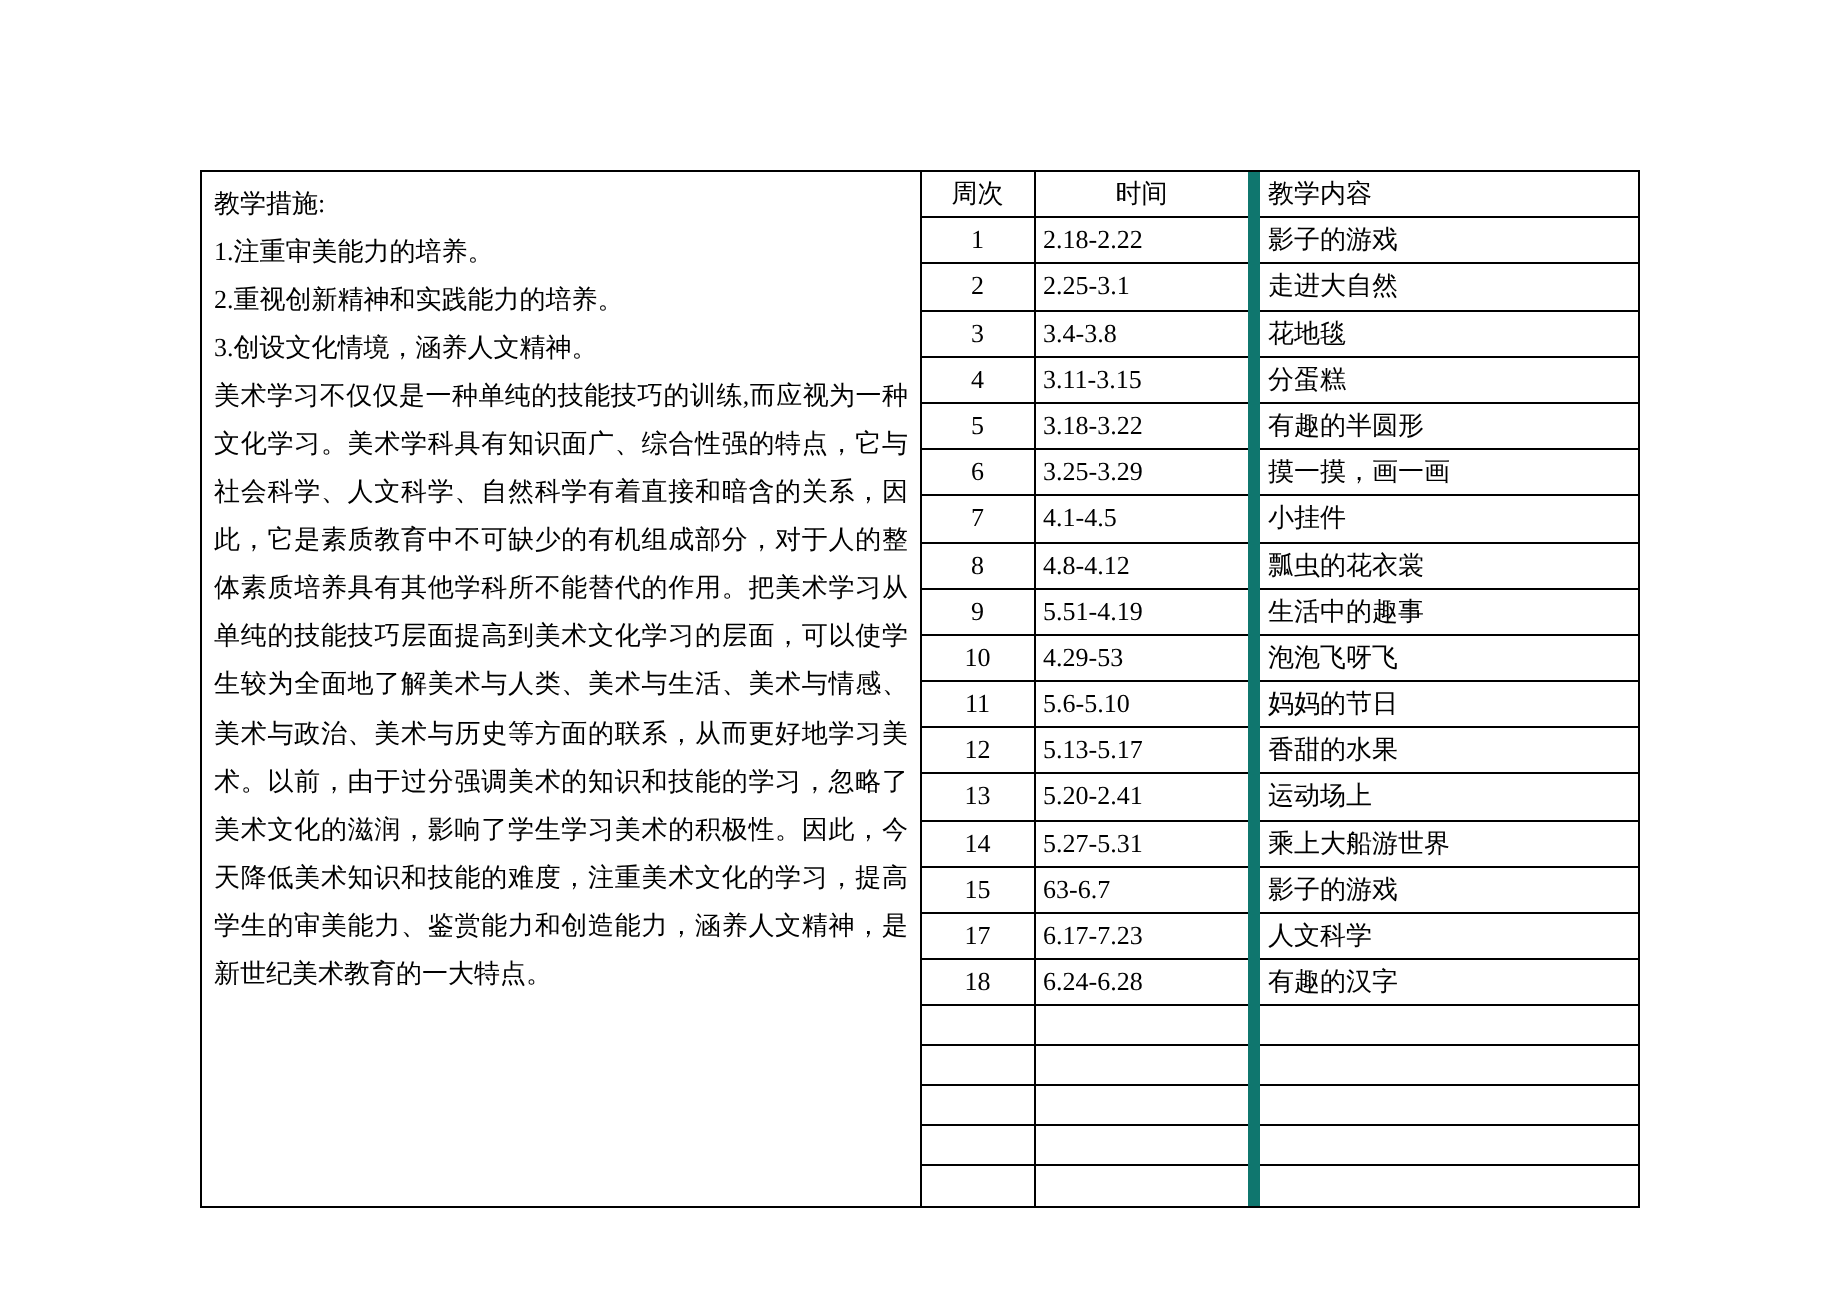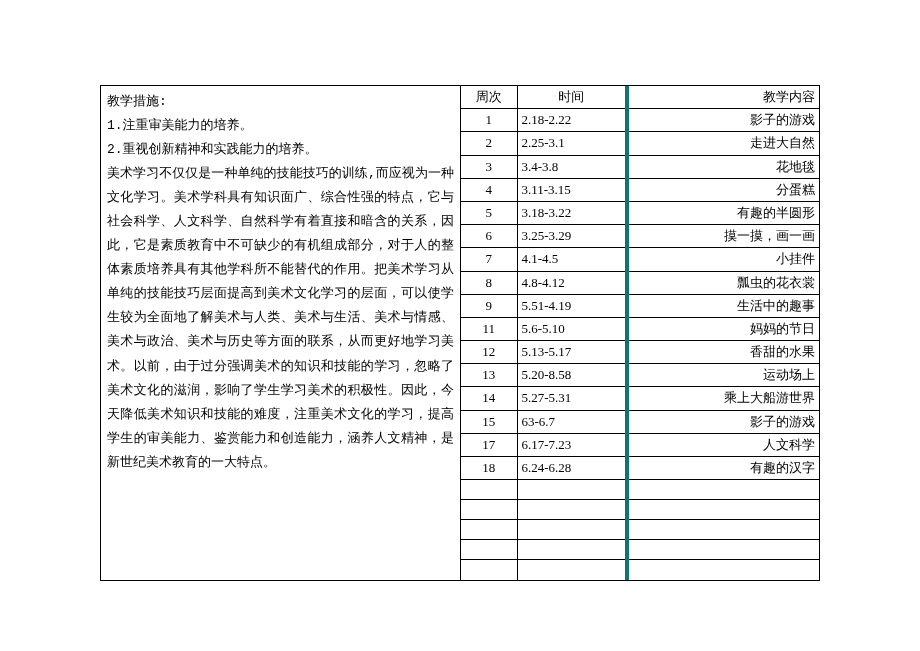--- a/index.html
+++ b/index.html
@@ -16,21 +16,21 @@
       width: 100%;
       border: 1px solid #000;
     }
     .left-col {
       width: 360px;
       border-right: 1px solid #000;
       padding: 4px 6px;
       line-height: 1.85;
       text-align: justify;
     }
-    .left-col p { text-align: justify; font-family: Liberation Mono, monospace; }
+    .left-col p { text-align: justify; }
     .right-col {
       flex: 1;
       display: flex;
       flex-direction: column;
     }
     .sched-title {
       text-align: center;
       border-bottom: 1px solid #000;
       line-height: 1.7;
       padding: 2px 0;
@@ -49,34 +49,35 @@
     }
     .sched-table tr:last-child td { border-bottom: none; }
     .col-week {
       width: 56px;
       text-align: center;
       border-right: 1px solid #000;
     }
     .col-time {
       width: 110px;
       text-align: left;
-      border-right: 4px solid #0f766e;
+      border-right: 6px solid #0f766e;
       padding-left: 6px;
     }
     .col-time-head { text-align: center; }
-    .col-content { text-align: right; }
+    .col-content { text-align: left; }
   </style>
 </head>
 <body>
 
 <div class="container">
   <div class="left-col">
     <p>教学措施:</p>
     <p>1.注重审美能力的培养。</p>
     <p>2.重视创新精神和实践能力的培养。</p>
+    <p>3.创设文化情境，涵养人文精神。</p>
     <p>美术学习不仅仅是一种单纯的技能技巧的训练,而应视为一种文化学习。美术学科具有知识面广、综合性强的特点，它与社会科学、人文科学、自然科学有着直接和暗含的关系，因此，它是素质教育中不可缺少的有机组成部分，对于人的整体素质培养具有其他学科所不能替代的作用。把美术学习从单纯的技能技巧层面提高到美术文化学习的层面，可以使学生较为全面地了解美术与人类、美术与生活、美术与情感、美术与政治、美术与历史等方面的联系，从而更好地学习美术。以前，由于过分强调美术的知识和技能的学习，忽略了美术文化的滋润，影响了学生学习美术的积极性。因此，今天降低美术知识和技能的难度，注重美术文化的学习，提高学生的审美能力、鉴赏能力和创造能力，涵养人文精神，是新世纪美术教育的一大特点。</p>
   </div>
   <div class="right-col">
     <table class="sched-table">
       <thead>
         <tr>
           <th class="col-week">周次</th>
           <th class="col-time col-time-head">时间</th>
           <th class="col-content">教学内容</th>
         </tr>
@@ -121,32 +122,37 @@
             <td class="col-week">8</td>
             <td class="col-time">4.8-4.12</td>
             <td class="col-content">瓢虫的花衣裳</td>
           </tr>
           <tr>
             <td class="col-week">9</td>
             <td class="col-time">5.51-4.19</td>
             <td class="col-content">生活中的趣事</td>
           </tr>
           <tr>
+            <td class="col-week">10</td>
+            <td class="col-time">4.29-53</td>
+            <td class="col-content">泡泡飞呀飞</td>
+          </tr>
+          <tr>
             <td class="col-week">11</td>
             <td class="col-time">5.6-5.10</td>
             <td class="col-content">妈妈的节日</td>
           </tr>
           <tr>
             <td class="col-week">12</td>
             <td class="col-time">5.13-5.17</td>
             <td class="col-content">香甜的水果</td>
           </tr>
           <tr>
             <td class="col-week">13</td>
-            <td class="col-time">5.20-8.58</td>
+            <td class="col-time">5.20-2.41</td>
             <td class="col-content">运动场上</td>
           </tr>
           <tr>
             <td class="col-week">14</td>
             <td class="col-time">5.27-5.31</td>
             <td class="col-content">乘上大船游世界</td>
           </tr>
           <tr>
             <td class="col-week">15</td>
             <td class="col-time">63-6.7</td>

